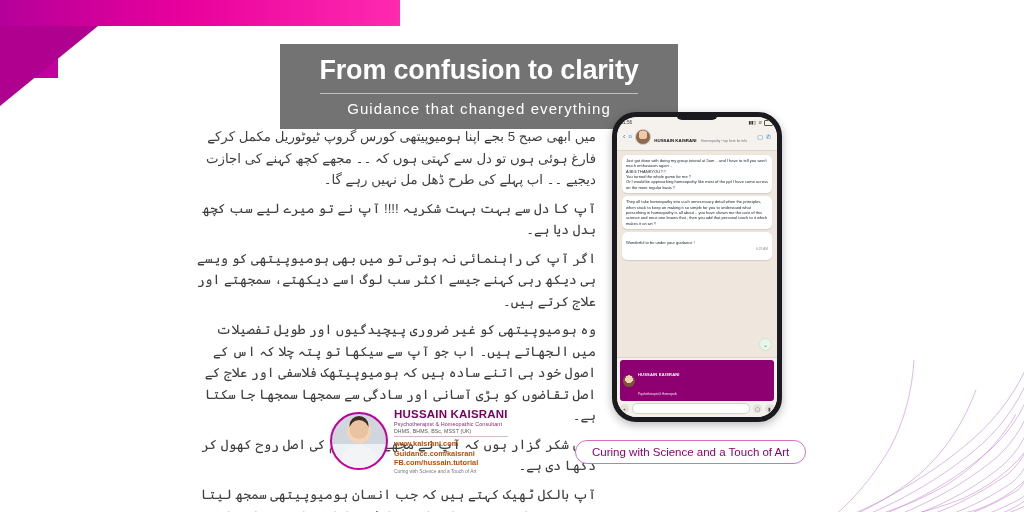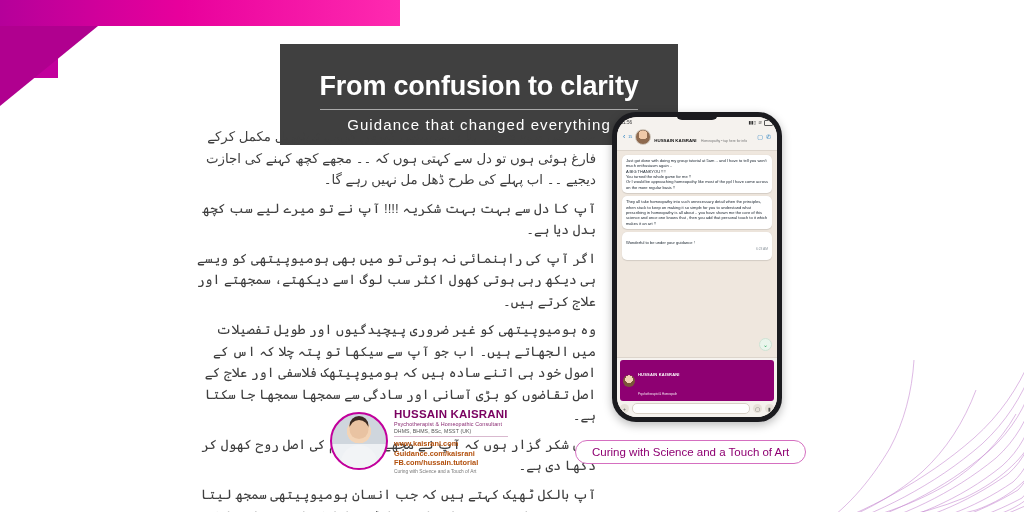--- a/index.html
+++ b/index.html
@@ -55,22 +55,22 @@
     opacity: 0.95;
     pointer-events: none;
   }
 
   
   .title-box {
     position: absolute;
     left: 280px;
     top: 44px;
     width: 398px;
-    background: #404040;
-    padding: 28px 14px 12px 14px;
+    background: #737373;
+    padding: 12px 14px 12px 14px;
     box-sizing: border-box;
     text-align: center;
   }
   .title-main {
     color: #ffffff;
     font-size: 27px;
     font-weight: bold;
     letter-spacing: -0.2px;
     line-height: 1.1;
     white-space: nowrap;
@@ -418,21 +418,21 @@
 
   <div class="title-box">
     <div class="title-main">From confusion to clarity</div>
     <div class="title-rule"></div>
     <div class="title-sub">Guidance that changed everything</div>
   </div>
 
   <div class="urdu-block">
     <p>میں ابھی صبح 5 بجے اپنا ہومیوپیتھی کورس گروپ ٹیوٹوریل مکمل کرکے فارغ ہوئی ہوں تو دل سے کہتی ہوں کہ ۔۔ مجھے کچھ کہنے کی اجازت دیجیے ۔۔ اب پہلے کی طرح ڈھل مل نہیں رہے گا۔</p>
     <p>آپ کا دل سے بہت بہت شکریہ !!!! آپ نے تو میرے لیے سب کچھ بدل دیا ہے۔</p>
-    <p>اگر آپ کی راہنمائی نہ ہوتی تو میں بھی ہومیوپیتھی کو ویسے ہی دیکھ رہی ہوتی کھول اکثر سب لوگ اسے دیکھتے، سمجھتے اور علاج کرتے ہیں۔</p>
+    <p>اگر آپ کی راہنمائی نہ ہوتی تو میں بھی ہومیوپیتھی کو ویسے ہی دیکھ رہی کہنے جیسے اکثر سب لوگ اسے دیکھتے، سمجھتے اور علاج کرتے ہیں۔</p>
     <p>وہ ہومیوپیتھی کو غیر ضروری پیچیدگیوں اور طویل تفصیلات میں الجھاتے ہیں۔ اب جو آپ سے سیکھا تو پتہ چلا کہ اس کے اصول خود ہی اتنے سادہ ہیں کہ ہومیوپیتھک فلاسفی اور علاج کے اصل تقاضوں کو بڑی آسانی اور سادگی سے سمجھا سمجھا جا سکتا ہے۔</p>
     <p>میں شکر گزار ہوں کہ آپ نے مجھے اس علم کی اصل روح کھول کر دکھا دی ہے۔</p>
     <p>آپ بالکل ٹھیک کہتے ہیں کہ جب انسان ہومیوپیتھی سمجھ لیتا ہے تو پھر اس میں وہ اپنا پرسنل ٹچ شامل کرتا ہے جو اسے ایک آرٹ بنا دیتا ہے۔</p>
 
   </div>
 
   <div class="phone">
     <div class="notch"></div>
     <div class="phone-screen">
 

